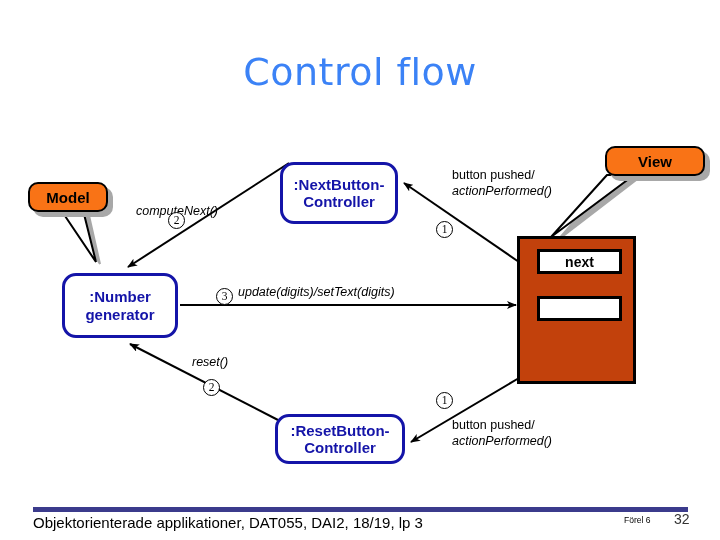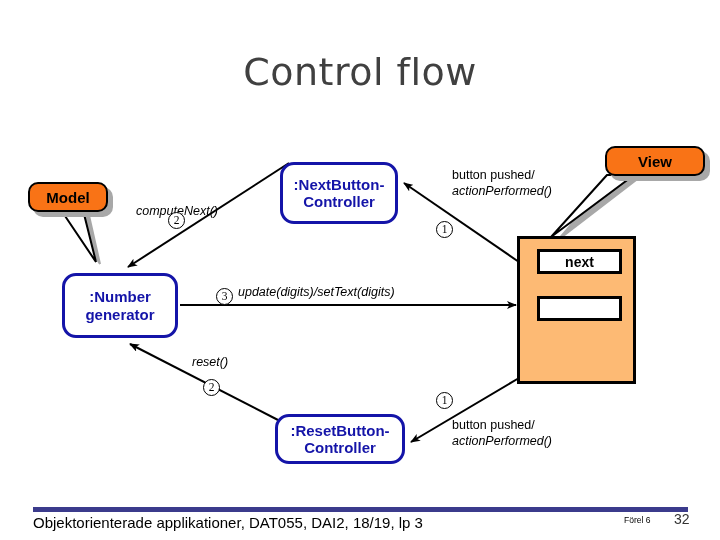--- a/index.html
+++ b/index.html
@@ -23,21 +23,21 @@
 
   
   #slide-title {
     position: absolute;
     left: 0;
     top: 50px;
     width: 720px;
     text-align: center;
     font-size: 38px;
     font-weight: normal;
-    color: #404040;
+    color: #3b82f6;
     letter-spacing: 0.5px;
     font-family: "DejaVu Sans", sans-serif;
   }
 
   
   #vector-layer {
     position: absolute;
     left: 0; top: 0;
     width: 720px;
     height: 540px;
@@ -85,21 +85,21 @@
 
   
   #view-panel {
     position: absolute;
     left: 517px;
     top: 236px;
     width: 119px;
     height: 148px;
     box-sizing: border-box;
     border: 3px solid #000000;
-    background: #fdba74;
+    background: #c2410c;
   }
   .view-widget {
     position: absolute;
     box-sizing: border-box;
     border: 3px solid #000000;
     background: #ffffff;
     display: flex;
     align-items: center;
     justify-content: center;
     font-size: 14px;

